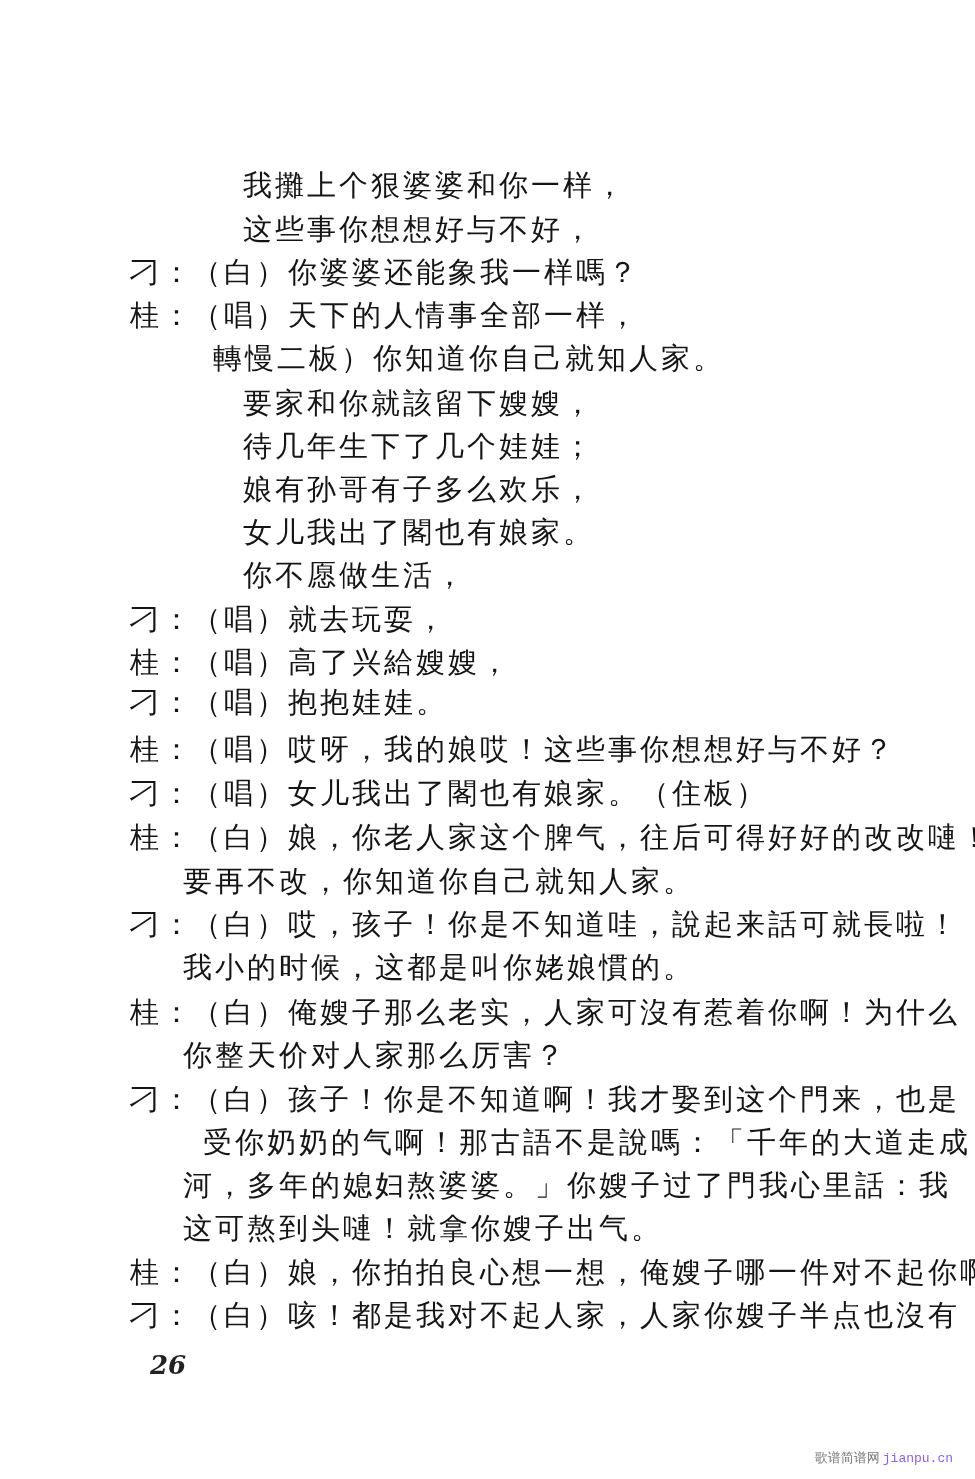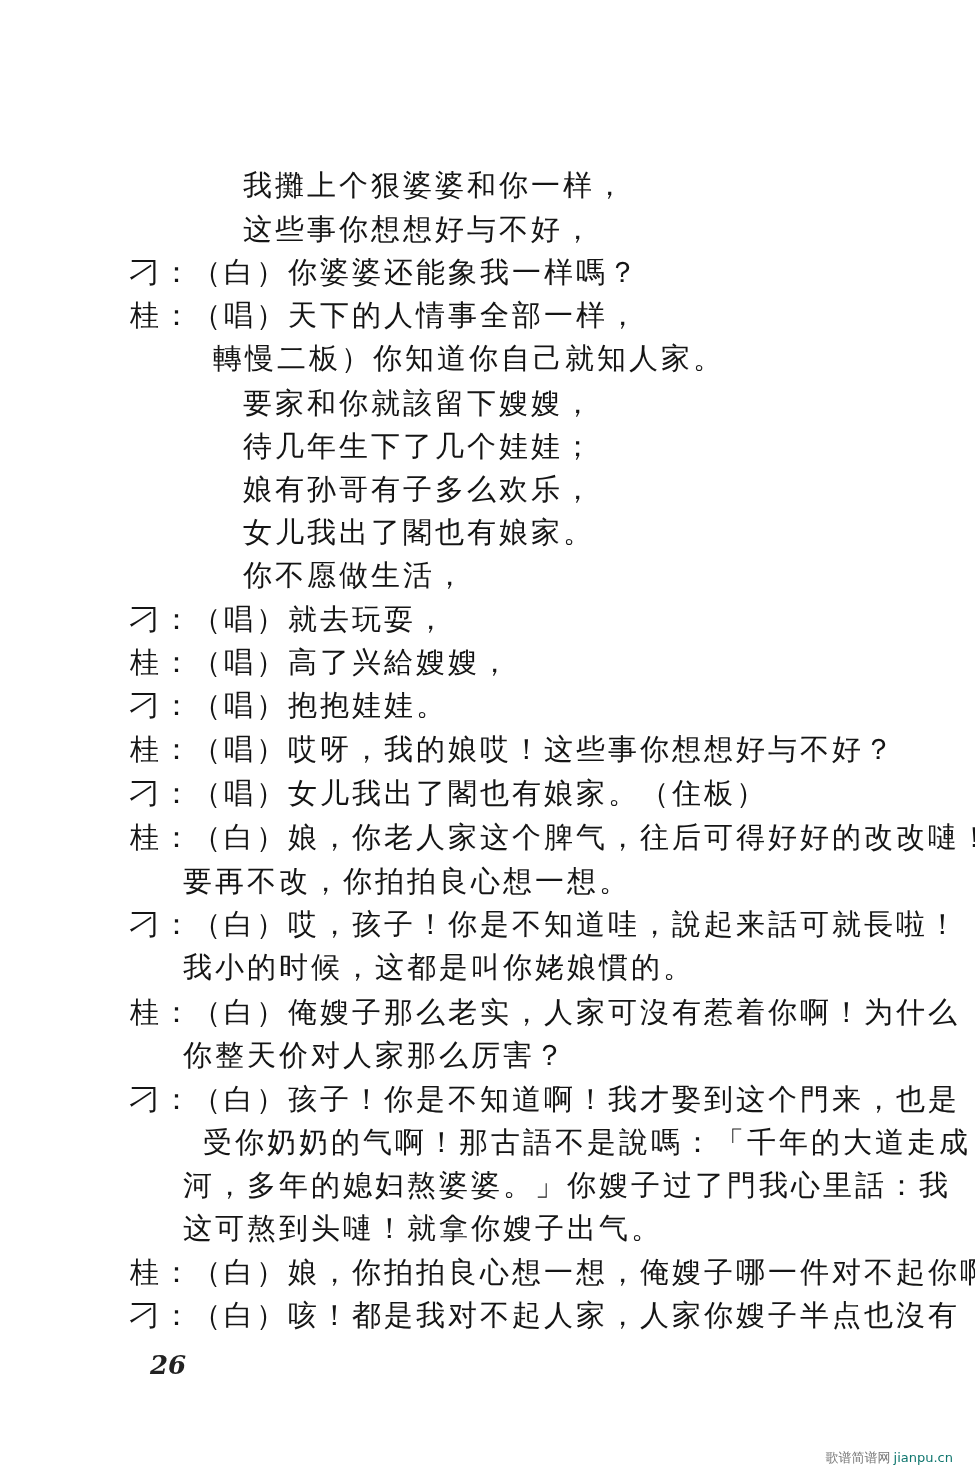--- a/index.html
+++ b/index.html
@@ -46,46 +46,47 @@
     }
     .watermark {
       position: absolute;
       right: 22px;
       bottom: 12px;
       font-size: 13px;
       font-family: "DejaVu Sans", sans-serif;
       color: #777;
     }
     .watermark .wm-site {
-      color: #0f766e;
+      color: #8b5cf6;
       margin-left: 3px;
+      font-family: Liberation Mono, monospace;
     }
   </style>
 </head>
 <body>
 
 <div class="page">
   <div id="lines">
       <div class="line" style="top: 168px; left: 243px;"><span>我攤上个狠婆婆和你一样，</span></div>
       <div class="line" style="top: 212px; left: 243px;"><span>这些事你想想好与不好，</span></div>
       <div class="line" style="top: 255px; left: 130px;"><span class="speaker">刁：</span><span>（白）你婆婆还能象我一样嗎？</span></div>
       <div class="line" style="top: 298px; left: 130px;"><span class="speaker">桂：</span><span>（唱）天下的人情事全部一样，</span></div>
       <div class="line" style="top: 341px; left: 213px;"><span>轉慢二板）你知道你自己就知人家。</span></div>
       <div class="line" style="top: 386px; left: 243px;"><span>要家和你就該留下嫂嫂，</span></div>
       <div class="line" style="top: 429px; left: 243px;"><span>待几年生下了几个娃娃；</span></div>
       <div class="line" style="top: 472px; left: 243px;"><span>娘有孙哥有子多么欢乐，</span></div>
       <div class="line" style="top: 515px; left: 243px;"><span>女儿我出了閣也有娘家。</span></div>
       <div class="line" style="top: 558px; left: 243px;"><span>你不愿做生活，</span></div>
       <div class="line" style="top: 602px; left: 130px;"><span class="speaker">刁：</span><span>（唱）就去玩耍，</span></div>
       <div class="line" style="top: 645px; left: 130px;"><span class="speaker">桂：</span><span>（唱）高了兴給嫂嫂，</span></div>
-      <div class="line" style="top: 688px; left: 130px;"><span class="speaker">刁：</span><span>（唱）抱抱娃娃。</span></div>
+      <div class="line" style="top: 688px; left: 130px; font-family: Liberation Mono, monospace;"><span class="speaker">刁：</span><span>（唱）抱抱娃娃。</span></div>
       <div class="line" style="top: 732px; left: 130px;"><span class="speaker">桂：</span><span>（唱）哎呀，我的娘哎！这些事你想想好与不好？</span></div>
       <div class="line" style="top: 776px; left: 130px;"><span class="speaker">刁：</span><span>（唱）女儿我出了閣也有娘家。（住板）</span></div>
       <div class="line" style="top: 820px; left: 130px;"><span class="speaker">桂：</span><span>（白）娘，你老人家这个脾气，往后可得好好的改改嗹！</span></div>
-      <div class="line" style="top: 864px; left: 183px;"><span>要再不改，你拍拍良心想一想。</span></div>
+      <div class="line" style="top: 864px; left: 183px;"><span>要再不改，你知道你自己就知人家。</span></div>
       <div class="line" style="top: 907px; left: 130px;"><span class="speaker">刁：</span><span>（白）哎，孩子！你是不知道哇，說起来話可就長啦！</span></div>
       <div class="line" style="top: 950px; left: 183px;"><span>我小的时候，这都是叫你姥娘慣的。</span></div>
       <div class="line" style="top: 995px; left: 130px;"><span class="speaker">桂：</span><span>（白）俺嫂子那么老实，人家可沒有惹着你啊！为什么</span></div>
       <div class="line" style="top: 1038px; left: 183px;"><span>你整天价对人家那么厉害？</span></div>
       <div class="line" style="top: 1082px; left: 130px;"><span class="speaker">刁：</span><span>（白）孩子！你是不知道啊！我才娶到这个門来，也是</span></div>
       <div class="line" style="top: 1125px; left: 183px; margin-left: 20px;"><span>受你奶奶的气啊！那古語不是說嗎：「千年的大道走成</span></div>
       <div class="line" style="top: 1168px; left: 183px;"><span>河，多年的媳妇熬婆婆。」你嫂子过了門我心里話：我</span></div>
       <div class="line" style="top: 1211px; left: 183px;"><span>这可熬到头嗹！就拿你嫂子出气。</span></div>
       <div class="line" style="top: 1255px; left: 130px;"><span class="speaker">桂：</span><span>（白）娘，你拍拍良心想一想，俺嫂子哪一件对不起你啊？</span></div>
       <div class="line" style="top: 1298px; left: 130px;"><span class="speaker">刁：</span><span>（白）咳！都是我对不起人家，人家你嫂子半点也沒有</span></div>

